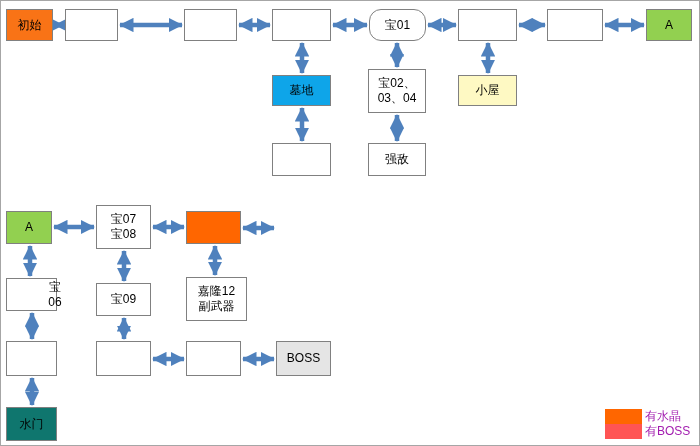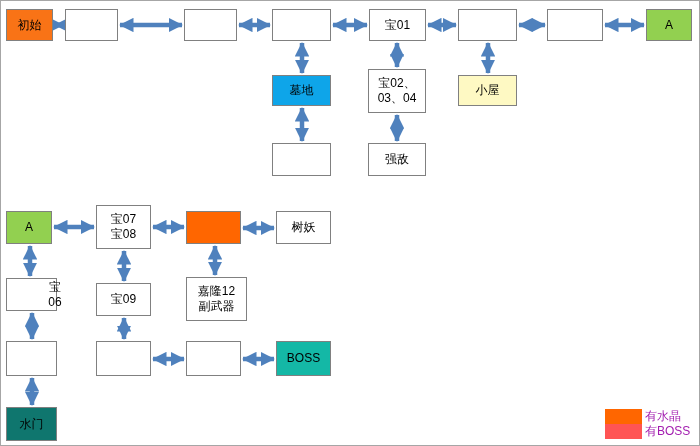--- a/index.html
+++ b/index.html
@@ -78,37 +78,36 @@
     </div>
     <div class="legend-row">
       <span class="swatch" id="sw-boss" style="background: rgb(255, 84, 84);"></span>
       <span class="legend-label">有BOSS</span>
     </div>
   </div>
 <div class="node" style="left: 5px; top: 8px; width: 47px; height: 32px; background: #f97316;">初始</div>
     <div class="node" style="left: 64px; top: 8px; width: 53px; height: 32px; background: rgb(255, 255, 255);"></div>
     <div class="node" style="left: 183px; top: 8px; width: 53px; height: 32px; background: rgb(255, 255, 255);"></div>
     <div class="node" style="left: 271px; top: 8px; width: 59px; height: 32px; background: rgb(255, 255, 255);"></div>
-    <div class="node" style="left: 368px; top: 8px; width: 57px; height: 32px; background: rgb(255, 255, 255);">宝01</div>
+    <div class="node" style="left: 368px; top: 8px; width: 57px; height: 32px; background: rgb(255, 255, 255); border-radius: 12px;">宝01</div>
     <div class="node" style="left: 457px; top: 8px; width: 59px; height: 32px; background: rgb(255, 255, 255);"></div>
     <div class="node" style="left: 546px; top: 8px; width: 56px; height: 32px; background: rgb(255, 255, 255);"></div>
     <div class="node" style="left: 645px; top: 8px; width: 46px; height: 32px; background: rgb(146, 208, 80);">A</div>
     <div class="node" style="left: 271px; top: 74px; width: 59px; height: 31px; background: #0ea5e9;">墓地</div>
     <div class="node" style="left: 367px; top: 68px; width: 58px; height: 44px; background: rgb(255, 255, 255);">宝02、
 03、04</div>
     <div class="node" style="left: 457px; top: 74px; width: 59px; height: 31px; background: #fef9c3;">小屋</div>
     <div class="node" style="left: 271px; top: 142px; width: 59px; height: 33px; background: rgb(255, 255, 255);"></div>
     <div class="node" style="left: 367px; top: 142px; width: 58px; height: 33px; background: rgb(255, 255, 255);">强敌</div>
     <div class="node" style="left: 5px; top: 210px; width: 46px; height: 33px; background: rgb(146, 208, 80);">A</div>
     <div class="node" style="left: 95px; top: 204px; width: 55px; height: 44px; background: rgb(255, 255, 255); text-align: right;">宝07
 宝08</div>
     <div class="node" style="left: 185px; top: 210px; width: 55px; height: 33px; background: rgb(255, 102, 0);"></div>
-    <div class="node" style="left: 275px; top: 210px; width: 55px; height: 33px; background: rgb(255, 255, 255);">树妖</div>
     <div class="node" style="left: 5px; top: 277px; width: 51px; height: 33px; background: rgb(255, 255, 255); padding-left: 47px;">宝06</div>
     <div class="node" style="left: 95px; top: 282px; width: 55px; height: 33px; background: rgb(255, 255, 255);">宝09</div>
     <div class="node" style="left: 185px; top: 276px; width: 61px; height: 44px; background: rgb(255, 255, 255);">嘉隆12
 副武器</div>
     <div class="node" style="left: 5px; top: 340px; width: 51px; height: 35px; background: rgb(255, 255, 255);"></div>
     <div class="node" style="left: 95px; top: 340px; width: 55px; height: 35px; background: rgb(255, 255, 255);"></div>
     <div class="node" style="left: 185px; top: 340px; width: 55px; height: 35px; background: rgb(255, 255, 255);"></div>
-    <div class="node" style="left: 275px; top: 340px; width: 55px; height: 35px; background: #14b8a6;">BOSS</div>
+    <div class="node" style="left: 275px; top: 340px; width: 55px; height: 35px; background: #e5e5e5;">BOSS</div>
     <div class="node" style="left: 5px; top: 406px; width: 51px; height: 34px; background: #0f766e;">水门</div>
   </div>
 
 </body></html>

